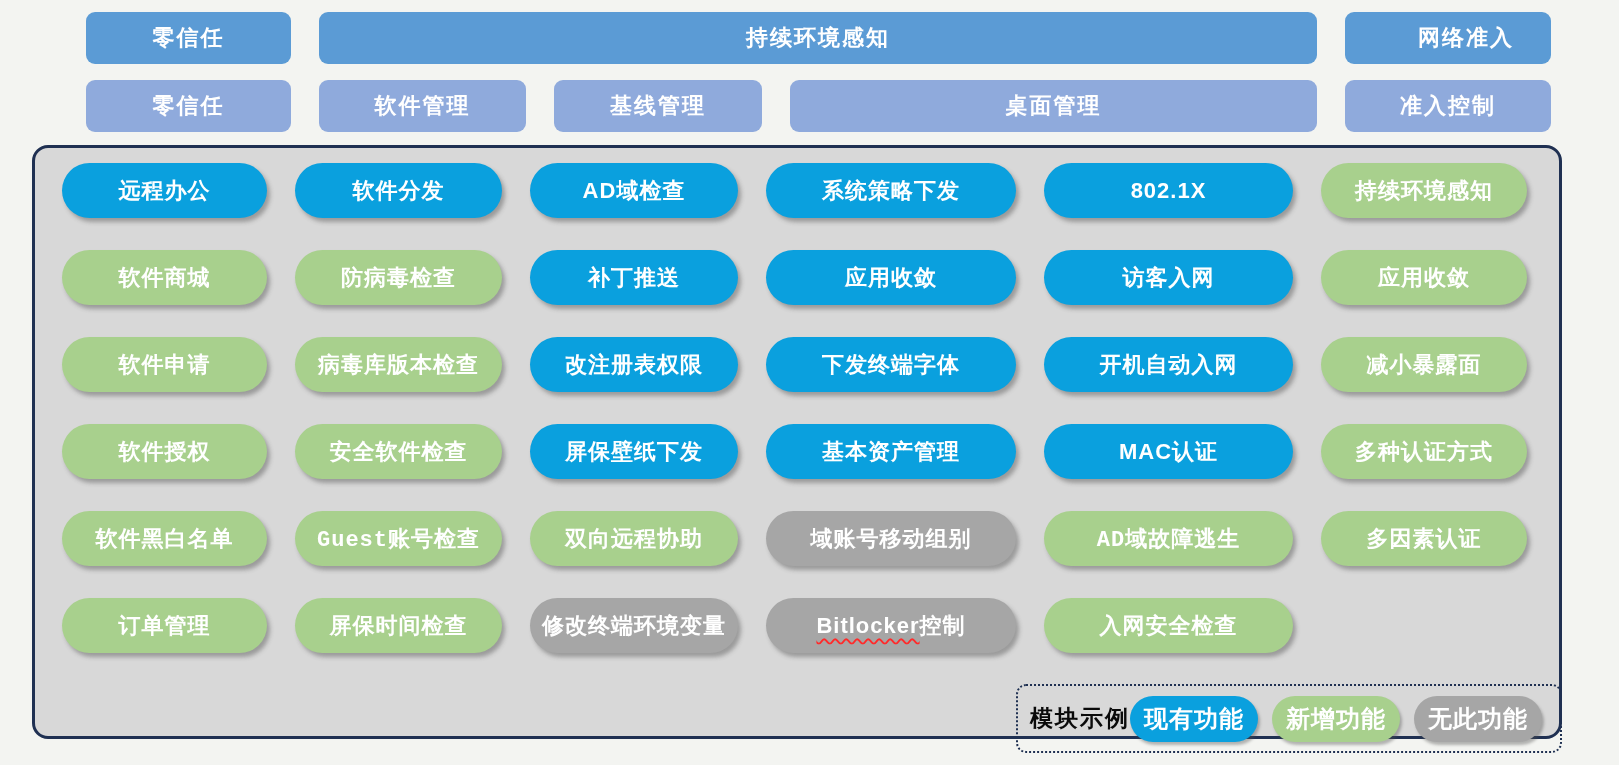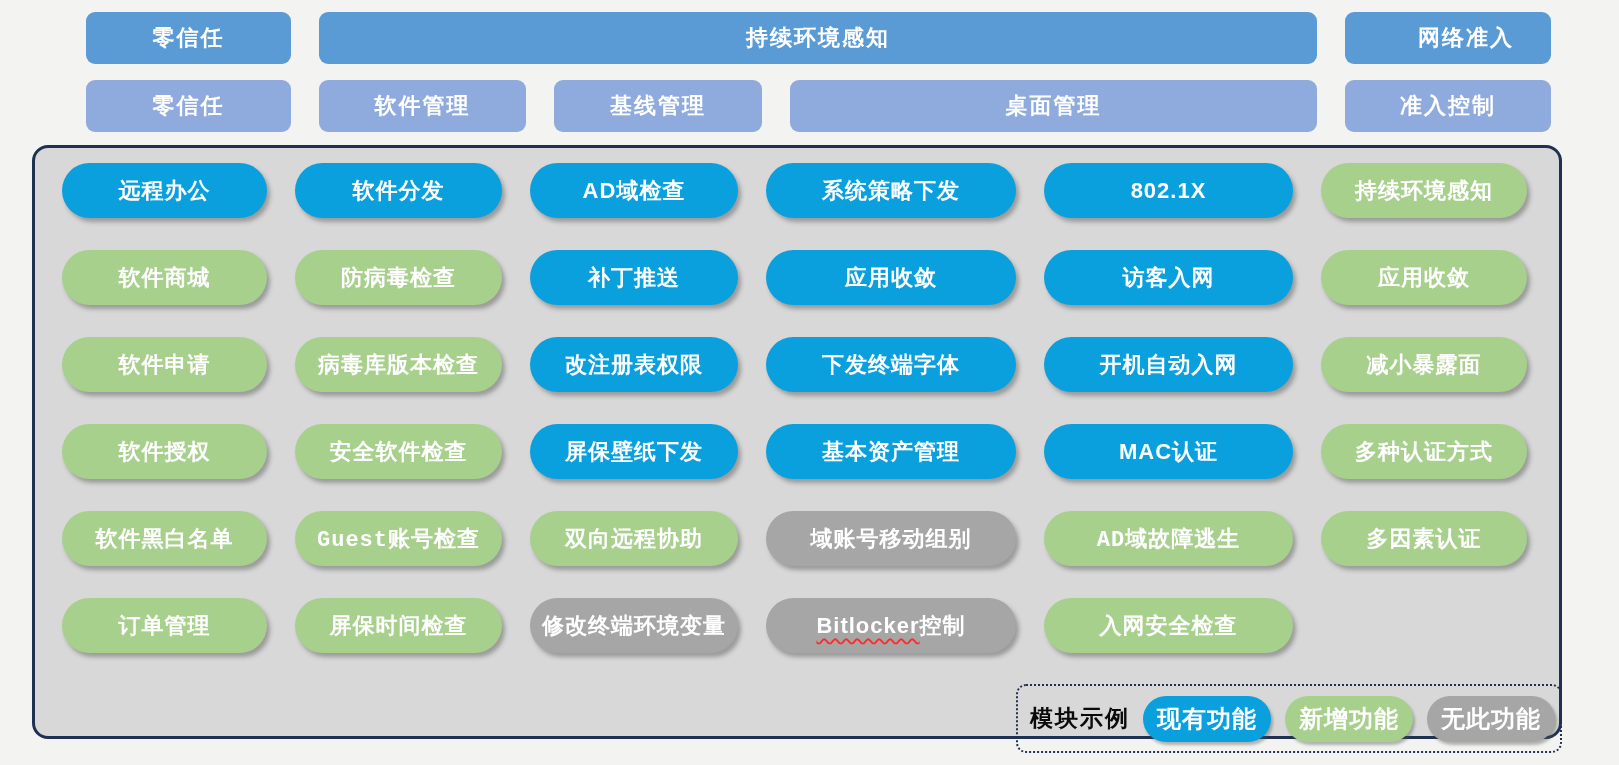--- a/index.html
+++ b/index.html
@@ -79,21 +79,20 @@
     position: absolute;
     left: 1016px;
     top: 684px;
     width: 546px;
     height: 69px;
     box-sizing: border-box;
     border: 2px dotted var(--panel-border, #1f3052);
     border-radius: 10px;
     display: flex;
     align-items: center;
-    gap: 13px;
     padding: 0 12px;
     background: transparent;
   }
   .legend-title {
     color: #0a0a0a;
     font-size: 23px;
     letter-spacing: 2px;
     flex: none;
   }
   .legend-pills {

